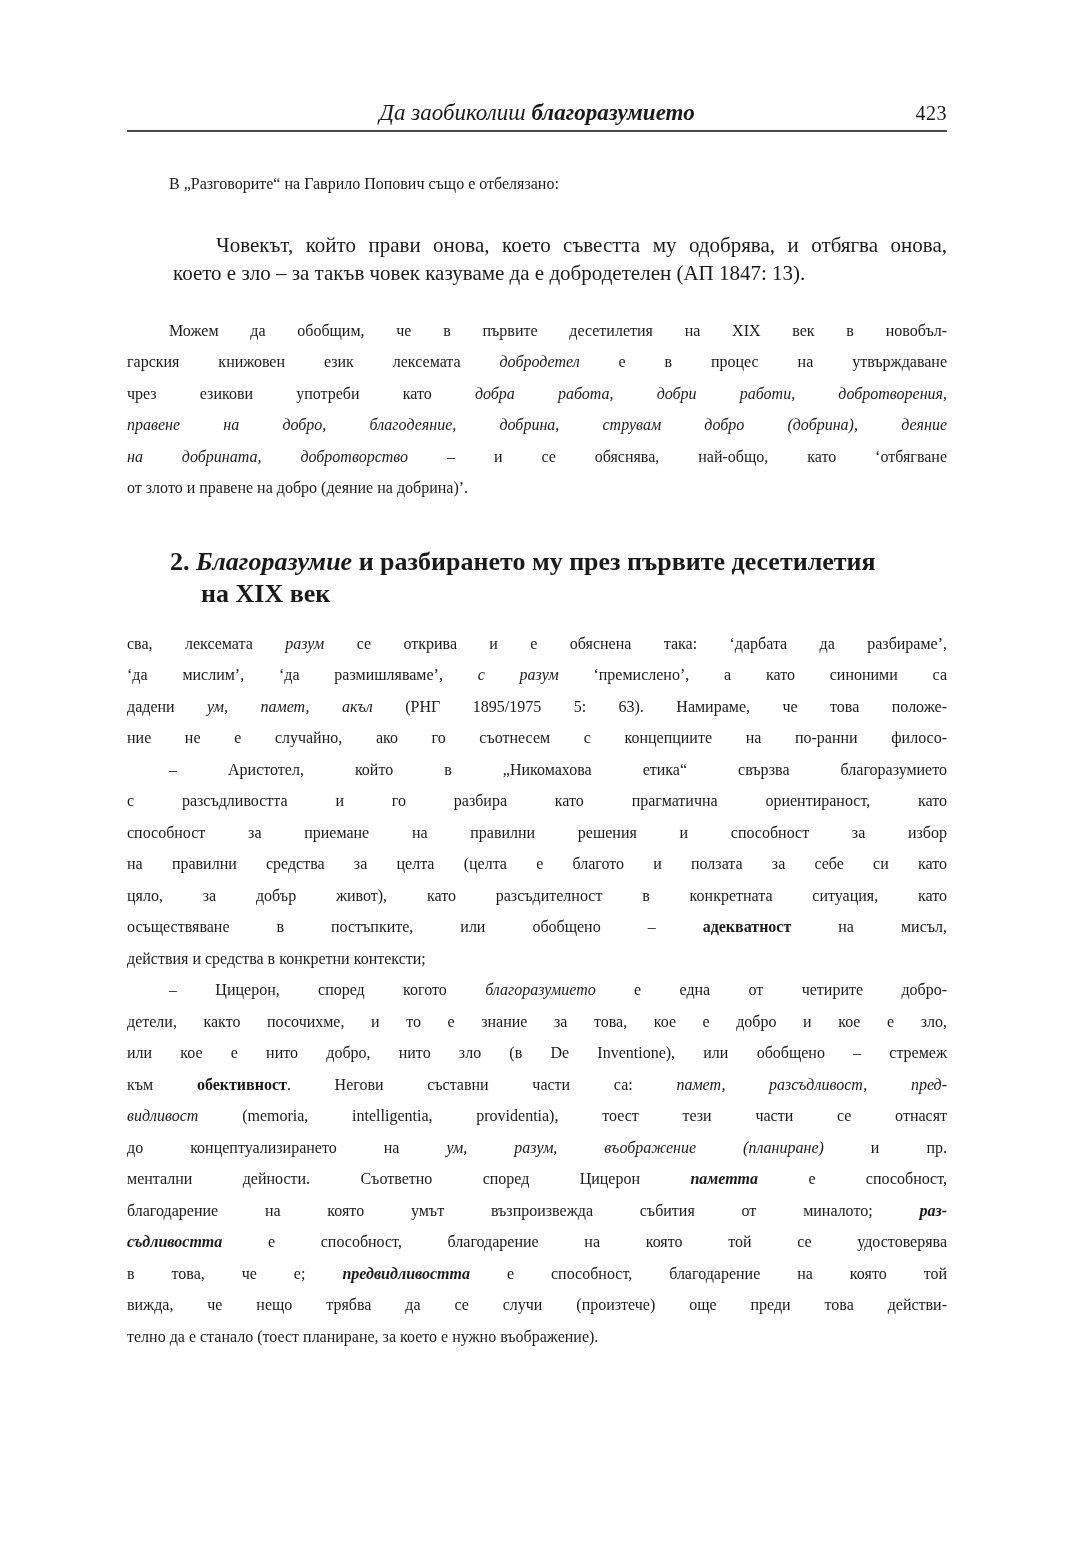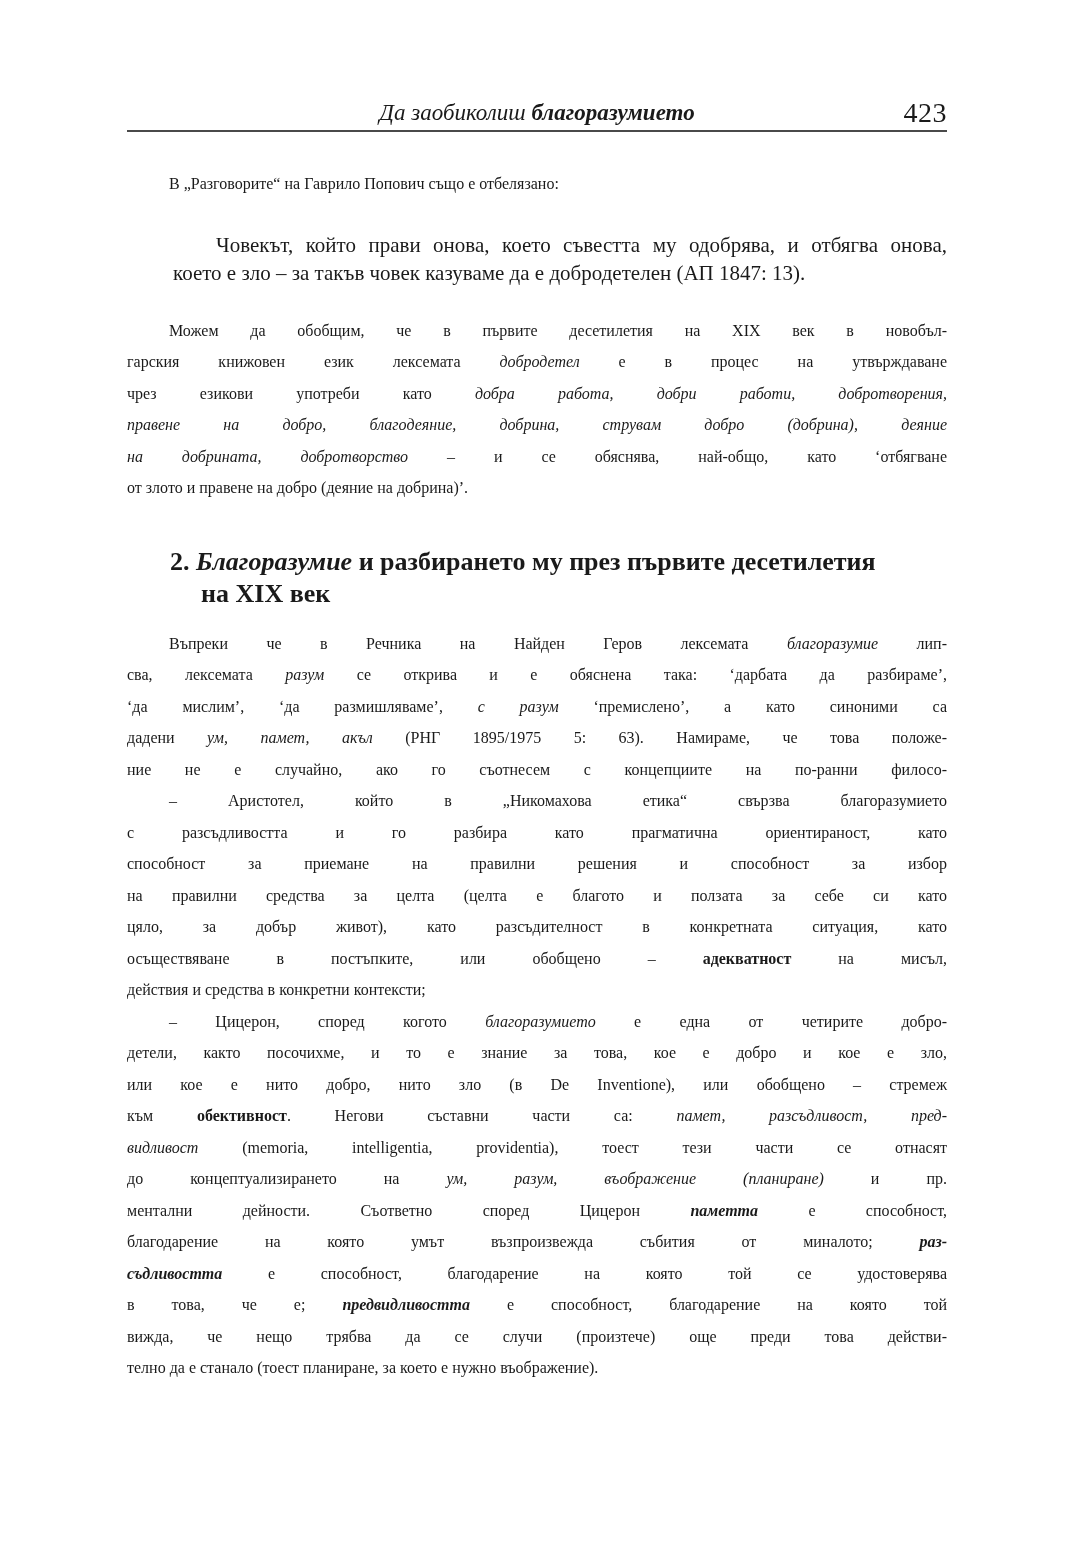--- a/index.html
+++ b/index.html
@@ -28,21 +28,21 @@
     font-size: 23px;
     line-height: 28px;
     text-align: center;
     font-style: italic;
   }
   .running-header .rh-bold { font-weight: bold; }
   .running-header .page-number {
     position: absolute;
     right: 0; top: 0;
     font-style: normal;
-    font-size: 28px;
+    font-size: 20px;
     letter-spacing: 0.5px;
     margin-left: 16px;
   }
   .rule {
     height: 2px;
     background: #4a4a4a;
     margin-top: 3px;
   }
 
   
@@ -116,21 +116,20 @@
           <div class="line"><span class="s-n">чрез езикови употреби като </span><span class="s-i">добра работа, добри работи, добротворения,</span></div>
           <div class="line"><span class="s-i">правене на добро, благодеяние, добрина, струвам добро (добрина), деяние</span></div>
           <div class="line"><span class="s-i">на добрината, добротворство</span><span class="s-n"> – и се обяснява, най-общо, като ‘отбягване</span></div>
           <div class="line last"><span class="s-n">от злото и правене на добро (деяние на добрина)’.</span></div>
         </div>
         <div class="block heading">
           <div class="line"><span class="s-b">2. </span><span class="s-bi">Благоразумие</span><span class="s-b"> и разбирането му през първите десетилетия</span></div>
           <div class="line last"><span class="s-b">на XIX век</span></div>
         </div>
         <div class="block paragraph">
-          <div class="line first"><span class="s-n">Въпреки че в Речника на Найден Геров лексемата </span><span class="s-i">благоразумие</span><span class="s-n"> лип-</span></div>
           <div class="line"><span class="s-n">сва, лексемата </span><span class="s-i">разум</span><span class="s-n"> се открива и е обяснена така: ‘дарбата да разбираме’,</span></div>
           <div class="line"><span class="s-n">‘да мислим’, ‘да размишляваме’, </span><span class="s-i">с разум</span><span class="s-n"> ‘премислено’, а като синоними са</span></div>
           <div class="line"><span class="s-n">дадени </span><span class="s-i">ум, памет, акъл</span><span class="s-n"> (РНГ 1895/1975 5: 63). Намираме, че това положе-</span></div>
           <div class="line"><span class="s-n">ние не е случайно, ако го съотнесем с концепциите на по-ранни филосо-</span></div>
         </div>
         <div class="block paragraph">
           <div class="line first"><span class="s-n">– Аристотел, който в „Никомахова етика“ свързва благоразумието</span></div>
           <div class="line"><span class="s-n">с разсъдливостта и го разбира като прагматична ориентираност, като</span></div>
           <div class="line"><span class="s-n">способност за приемане на правилни решения и способност за избор</span></div>
           <div class="line"><span class="s-n">на правилни средства за целта (целта е благото и ползата за себе си като</span></div>

